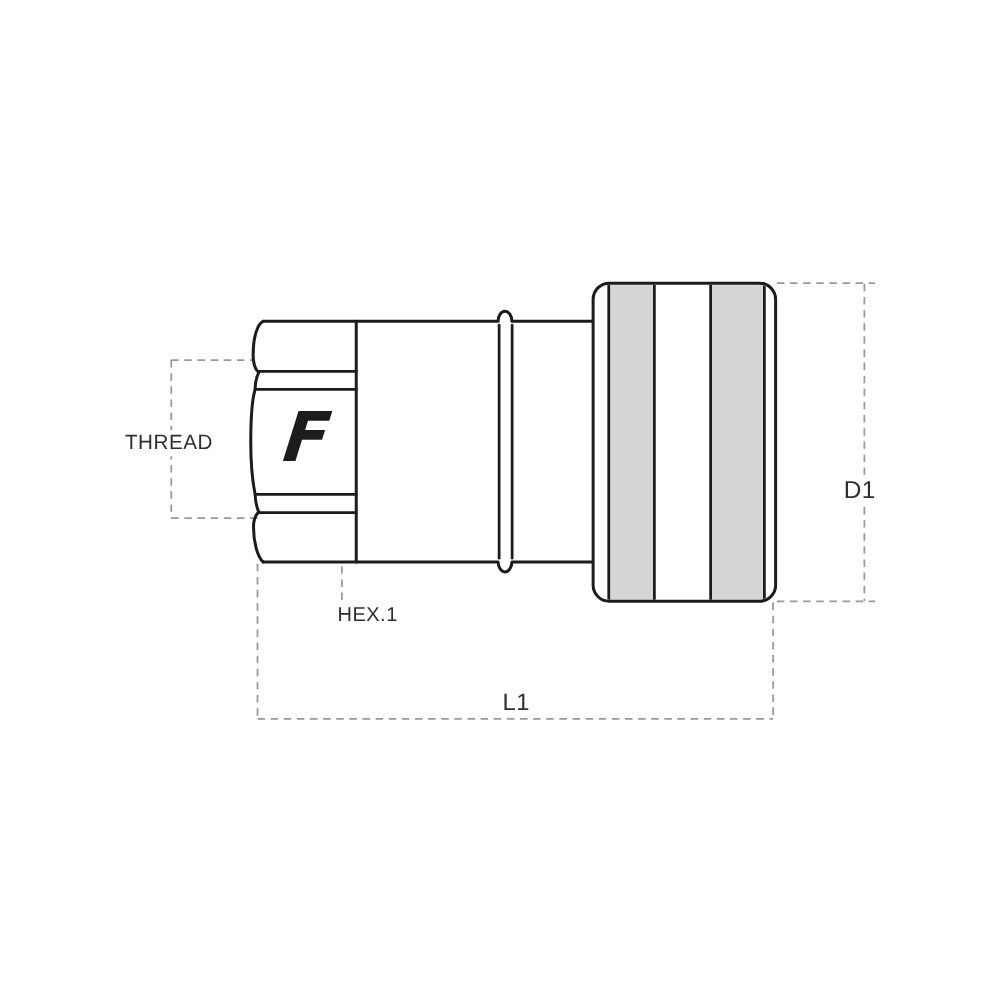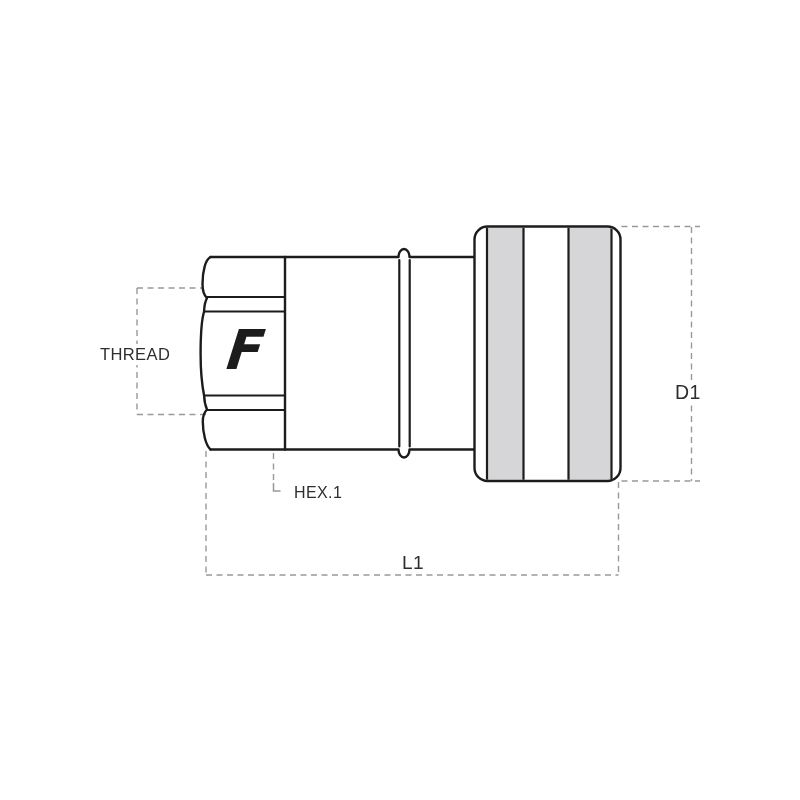--- a/index.html
+++ b/index.html
@@ -23,21 +23,21 @@
   .label {
     position: absolute;
     color: var(--text, #2e2e2e);
     background: var(--background, #ffffff);
     line-height: 1;
     letter-spacing: 0.4px;
     white-space: nowrap;
     padding: 2px 2px;
   }
   .label-thread { left: 98px;  top: 344px; font-size: 16.5px; }
-  .label-hex1   { left: 292px; top: 483px; font-size: 16px; }
+  .label-hex1   { left: 268px; top: 483px; font-size: 16px; }
   .label-l1     { left: 400px; top: 551px; font-size: 19px; background: transparent; }
   .label-d1     { left: 673px; top: 342px; font-size: 19.5px; margin-top: 39px; }
 
   .brand-logo {
     position: absolute;
     left: 227px; top: 323px;
     font-size: 55px;
     font-family: "DejaVu Sans", sans-serif;
     font-weight: bold;
     font-style: italic;

